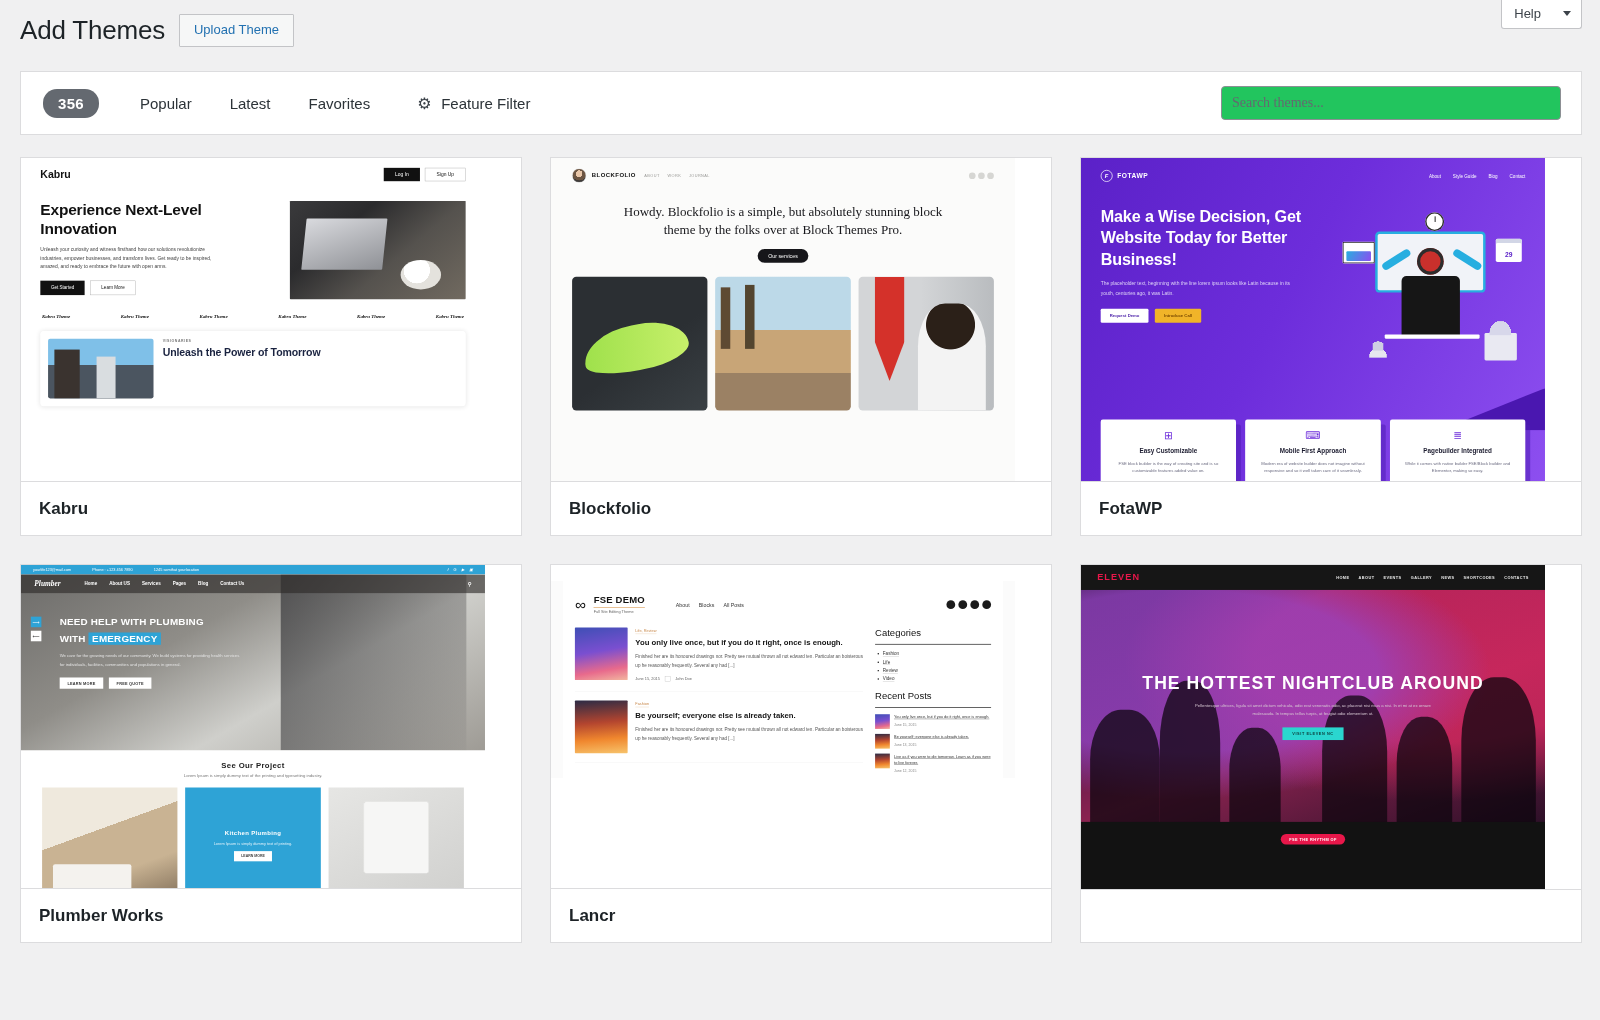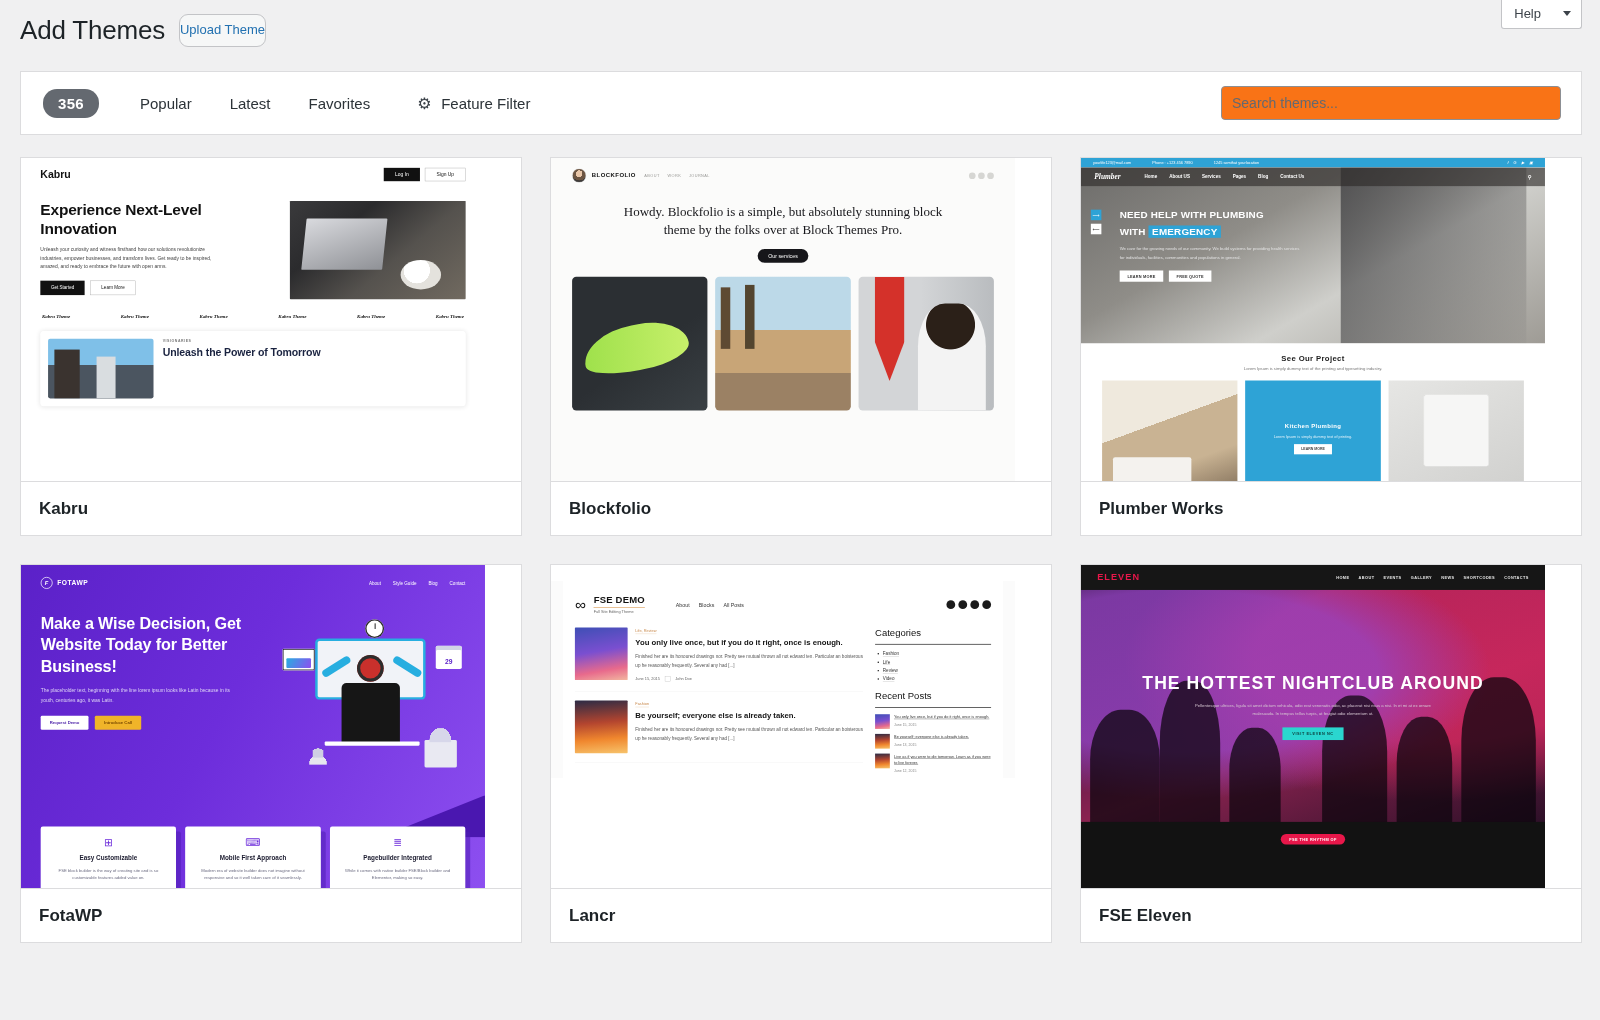--- a/index.html
+++ b/index.html
@@ -15,22 +15,22 @@
   .page-title-row {
     display: flex; align-items: center; gap: 14px;
     padding: 14px 0 0 20px;
   }
   .page-title {
     font-size: 26px; font-weight: 400; color: #1d2327;
     letter-spacing: -0.2px;
   }
   .upload-btn {
     font-size: 13px; color: #2271b1; background: #f6f7f7;
-    border: 1px solid #c3c4c7; border-radius: 9px;
-    padding: 5px 0; font-weight: 400; line-height: 1.6;
+    border: 1px solid #c3c4c7; border-radius: 1px;
+    padding: 5px 14px; font-weight: 400; line-height: 1.6;
     cursor: pointer; font-family: inherit;
   }
   .help-btn {
     position: absolute; top: 0; right: 18px;
     background: #fff; border: 1px solid #c3c4c7; border-top: none;
     border-radius: 0 0 3px 3px;
     font-size: 13px; color: #3c434a;
     padding: 6px 10px 7px 12px;
     display: flex; align-items: center; gap: 22px;
     cursor: pointer; font-family: inherit;
@@ -63,22 +63,22 @@
   .tab.active { color: #2c3338; border-bottom-color: #3c434a; font-weight: 400; }
   .tab.feature { gap: 9px; padding-left: 28px; }
   .gear {
     display: inline-block; width: 15px; height: 15px; position: relative;
     color: #3c434a; font-size: 16px; line-height: 15px;
   }
   .search-wrap { margin-left: auto; }
   .search-input {
     width: 340px; height: 34px; padding: 0 10px;
     border: 1px solid #8c8f94; border-radius: 4px;
-    font-size: 14px; color: #2c3338; background: #f97316;
-    font-family: Liberation Sans, sans-serif; outline: none;
+    font-size: 14px; color: #2c3338; background: #22c55e;
+    font-family: Liberation Serif, serif; outline: none;
   }
   .search-input::placeholder { color: #646970; }
 
   
   .grid {
     margin: 22px 18px 0 20px;
     display: grid; grid-template-columns: repeat(3, 1fr);
     gap: 28px 28px;
   }
   .theme-card {
@@ -404,82 +404,20 @@
           <div class="bf-g2"></div>
           <div class="bf-g3"></div>
         </div>
       </div>
     </div>
     <div class="theme-name">Blockfolio</div>
   </div>
 
   <div class="theme-card">
     <div class="screenshot">
-      <div class="mini pl">
-        <div class="pl-top">
-          <span>yourlife123@mail.com</span>
-          <span>Phone : +123 456 7890</span>
-          <span>1245 somthat yourlocation</span>
-          <span class="pl-soc">
-            <i>f</i>
-            <i>G</i>
-            <i>▶</i>
-            <i>▣</i>
-          </span>
-        </div>
-        <div class="pl-hero">
-          <div class="pl-menu">
-            <span class="pl-brand">Plumber</span>
-            <span>Home</span>
-            <span>About US</span>
-            <span>Services</span>
-            <span>Pages</span>
-            <span>Blog</span>
-            <span>Contact Us</span>
-            <span class="pl-search">⚲</span>
-          </div>
-          <div class="pl-arrows">
-            <i class="pl-a1">⟶</i>
-            <i class="pl-a2">⟵</i>
-          </div>
-          <div class="pl-htext">
-            <div class="pl-h1">
-              <div>NEED HELP WITH PLUMBING</div>
-              <div>
-                <span>WITH</span>
-                <span class="pl-em">EMERGENCY</span>
-              </div>
-            </div>
-            <div class="pl-hp">We care for the growing needs of our community. We build systems for providing health services for individuals, facilities, communities and populations in general.</div>
-            <div class="pl-hb">
-              <span>LEARN MORE</span>
-              <span>FREE QUOTE</span>
-            </div>
-          </div>
-        </div>
-        <div class="pl-proj">
-          <h3>See Our Project</h3>
-          <p>Lorem Ipsum is simply dummy text of the printing and typesetting industry.</p>
-        </div>
-        <div class="pl-pg">
-          <div class="pl-p1"></div>
-          <div class="pl-p2">
-            <h4>Kitchen Plumbing</h4>
-            <p>Lorem Ipsum is simply dummy text of printing.</p>
-            <span>LEARN MORE</span>
-          </div>
-          <div class="pl-p3"></div>
-        </div>
-      </div>
-    </div>
-    <div class="theme-name">Plumber Works</div>
-  </div>
-
-  <div class="theme-card">
-    <div class="screenshot">
       <div class="mini fw">
         <div class="fw-nav">
           <div class="fw-logo">
             <span class="fw-ring">F</span>
             <span>FOTAWP</span>
           </div>
           <div class="fw-links">
             <span>About</span>
             <span>Style Guide</span>
             <span>Blog</span>
@@ -523,20 +461,82 @@
           </div>
           <div class="fw-c">
             <div class="fw-ci">≣</div>
             <div class="fw-ct">Pagebuilder Integrated</div>
             <div class="fw-cp">While it comes with native builder FSE/Block builder and Elementor, making so easy.</div>
           </div>
         </div>
       </div>
     </div>
     <div class="theme-name">FotaWP</div>
+  </div>
+
+  <div class="theme-card">
+    <div class="screenshot">
+      <div class="mini pl">
+        <div class="pl-top">
+          <span>yourlife123@mail.com</span>
+          <span>Phone : +123 456 7890</span>
+          <span>1245 somthat yourlocation</span>
+          <span class="pl-soc">
+            <i>f</i>
+            <i>G</i>
+            <i>▶</i>
+            <i>▣</i>
+          </span>
+        </div>
+        <div class="pl-hero">
+          <div class="pl-menu">
+            <span class="pl-brand">Plumber</span>
+            <span>Home</span>
+            <span>About US</span>
+            <span>Services</span>
+            <span>Pages</span>
+            <span>Blog</span>
+            <span>Contact Us</span>
+            <span class="pl-search">⚲</span>
+          </div>
+          <div class="pl-arrows">
+            <i class="pl-a1">⟶</i>
+            <i class="pl-a2">⟵</i>
+          </div>
+          <div class="pl-htext">
+            <div class="pl-h1">
+              <div>NEED HELP WITH PLUMBING</div>
+              <div>
+                <span>WITH</span>
+                <span class="pl-em">EMERGENCY</span>
+              </div>
+            </div>
+            <div class="pl-hp">We care for the growing needs of our community. We build systems for providing health services for individuals, facilities, communities and populations in general.</div>
+            <div class="pl-hb">
+              <span>LEARN MORE</span>
+              <span>FREE QUOTE</span>
+            </div>
+          </div>
+        </div>
+        <div class="pl-proj">
+          <h3>See Our Project</h3>
+          <p>Lorem Ipsum is simply dummy text of the printing and typesetting industry.</p>
+        </div>
+        <div class="pl-pg">
+          <div class="pl-p1"></div>
+          <div class="pl-p2">
+            <h4>Kitchen Plumbing</h4>
+            <p>Lorem Ipsum is simply dummy text of printing.</p>
+            <span>LEARN MORE</span>
+          </div>
+          <div class="pl-p3"></div>
+        </div>
+      </div>
+    </div>
+    <div class="theme-name">Plumber Works</div>
   </div>
 
   <div class="theme-card">
     <div class="screenshot">
       <div class="mini ln">
         <div class="ln-inner">
           <div class="ln-nav">
             <span class="ln-inf">∞</span>
             <div class="ln-brandbox">
               <div class="ln-brand">FSE DEMO</div>
@@ -644,16 +644,15 @@
           </div>
           <div class="el-h1">THE HOTTEST NIGHTCLUB AROUND</div>
           <div class="el-p">Pellentesque ultrices, ligula sit amet dictum vehicula, odio erat venenatis odio, ac placerat nisi risus a nisi. In et mi at ex ornare malesuada. In tempus tellus turpis, at feugiat odio elementum ut.</div>
           <div class="el-b">VISIT ELEVEN NC</div>
         </div>
         <div class="el-foot">
           <div class="el-pill">FSE THE RHYTHM OF</div>
         </div>
       </div>
     </div>
-    <div class="theme-name">FSE Eleven</div>
   </div>
 
 </div>
 
 </body></html>

